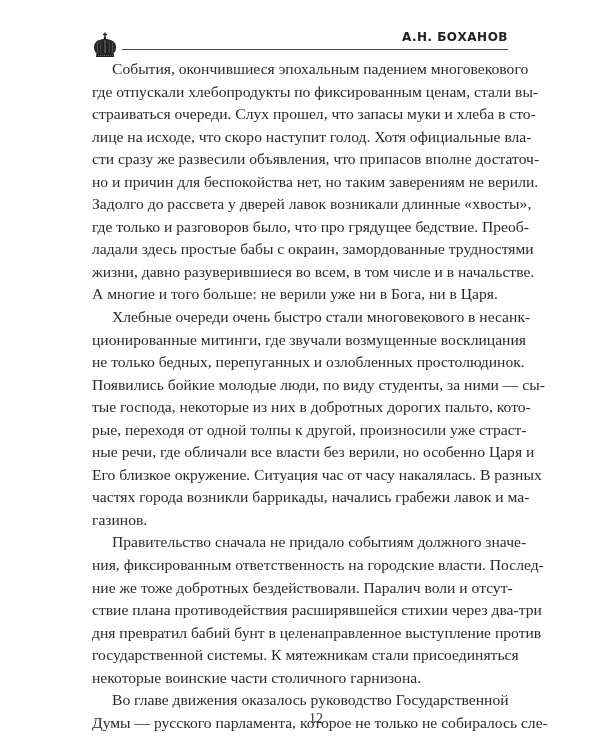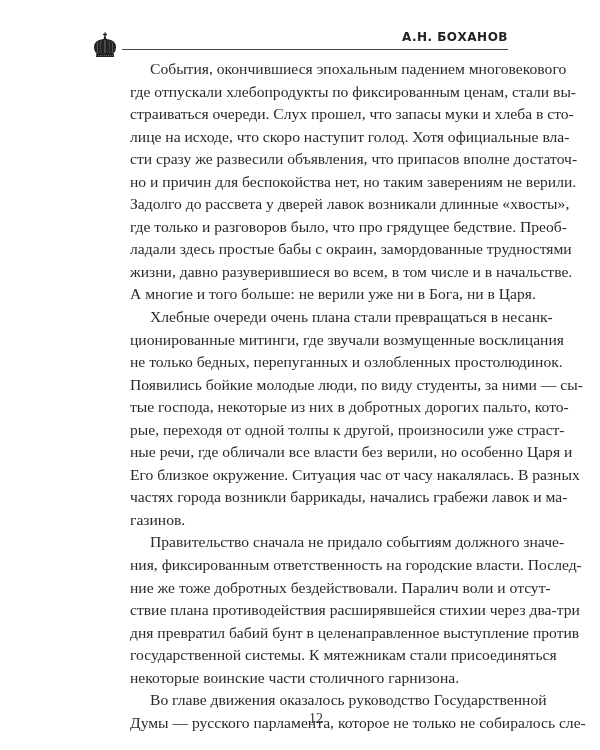--- a/index.html
+++ b/index.html
@@ -56,21 +56,20 @@
       font-size: 15.6px;
       line-height: 22.55px;
       text-align: justify;
     }
     .line {
       display: block;
       white-space: nowrap;
       text-align: justify;
       text-align-last: justify;
       height: 22.55px;
-      margin-left: 38px;
     }
     .line.last {
       text-align-last: left;
     }
     .line.indent {
       padding-left: 20px;
     }
     .page-number {
       position: absolute;
       left: 16px;
@@ -110,21 +109,21 @@
     <span class="line">лице на исходе, что скоро наступит голод. Хотя официальные вла-</span>
     <span class="line">сти сразу же развесили объявления, что припасов вполне достаточ-</span>
     <span class="line">но и причин для беспокойства нет, но таким заверениям не верили.</span>
     <span class="line">Задолго до рассвета у дверей лавок возникали длинные «хвосты»,</span>
     <span class="line">где только и разговоров было, что про грядущее бедствие. Преоб-</span>
     <span class="line">ладали здесь простые бабы с окраин, замордованные трудностями</span>
     <span class="line">жизни, давно разуверившиеся во всем, в том числе и в начальстве.</span>
     <span class="line last">А многие и того больше: не верили уже ни в Бога, ни в Царя.</span>
   </div>
   <div>
-    <span class="line indent">Хлебные очереди очень плана стали превращаться в несанк-</span>
+    <span class="line indent">Хлебные очереди очень быстро стали многовекового в несанк-</span>
     <span class="line">ционированные митинги, где звучали возмущенные восклицания</span>
     <span class="line">не только бедных, перепуганных и озлобленных простолюдинок.</span>
     <span class="line">Появились бойкие молодые люди, по виду студенты, за ними — сы-</span>
     <span class="line">тые господа, некоторые из них в добротных дорогих пальто, кото-</span>
     <span class="line">рые, переходя от одной толпы к другой, произносили уже страст-</span>
     <span class="line">ные речи, где обличали все власти без верили, но особенно Царя и</span>
     <span class="line">Его близкое окружение. Ситуация час от часу накалялась. В разных</span>
     <span class="line">частях города возникли баррикады, начались грабежи лавок и ма-</span>
     <span class="line last">газинов.</span>
   </div>

